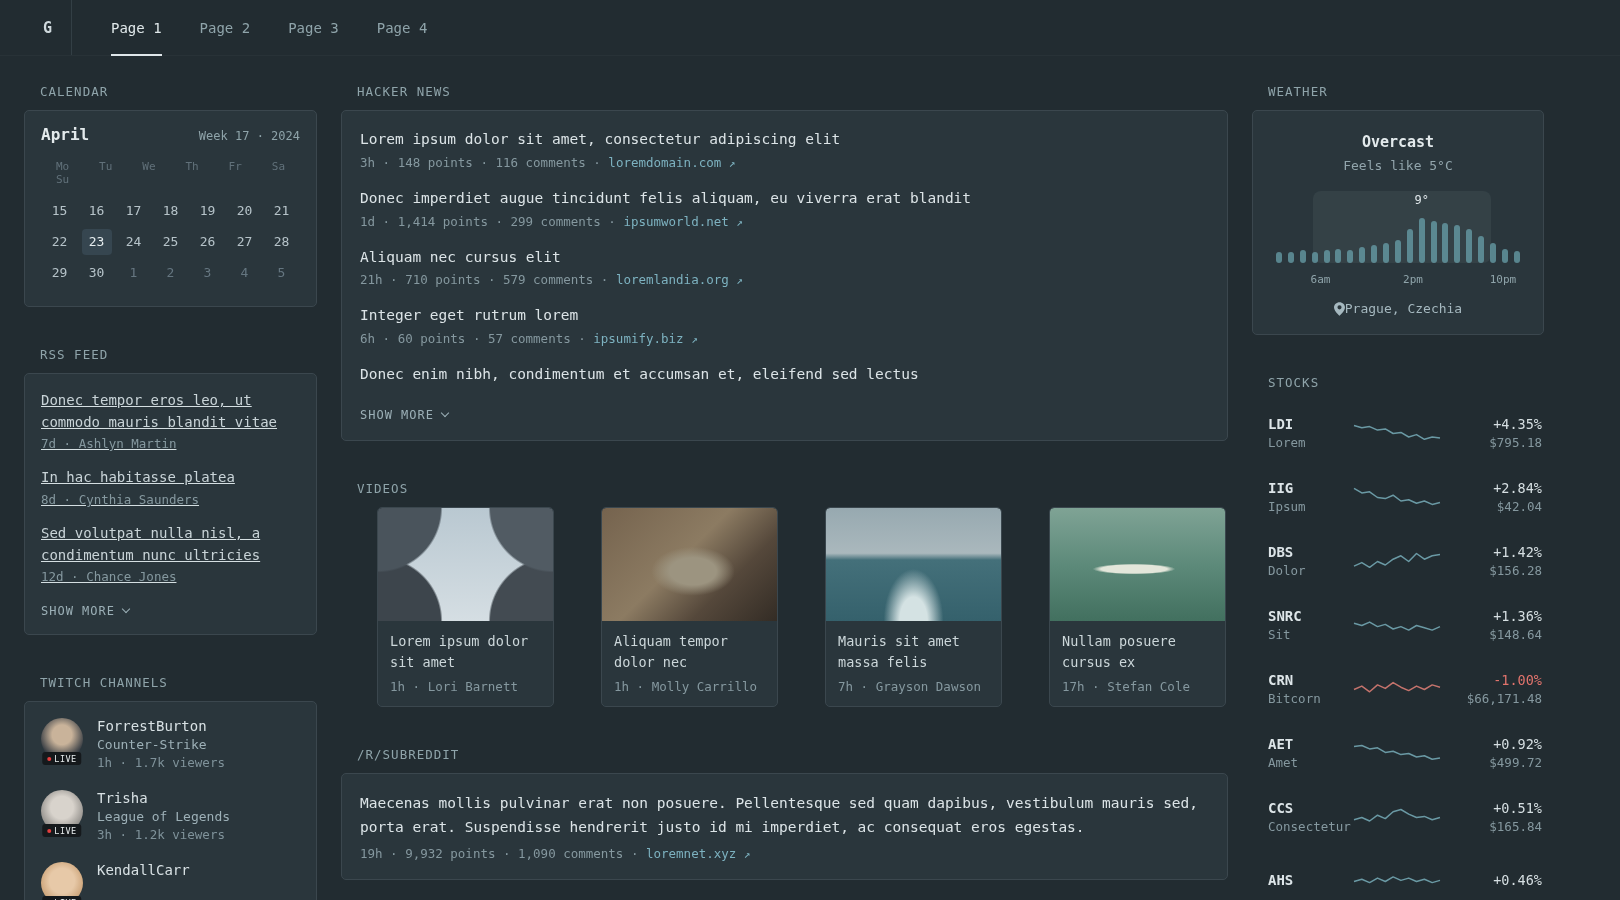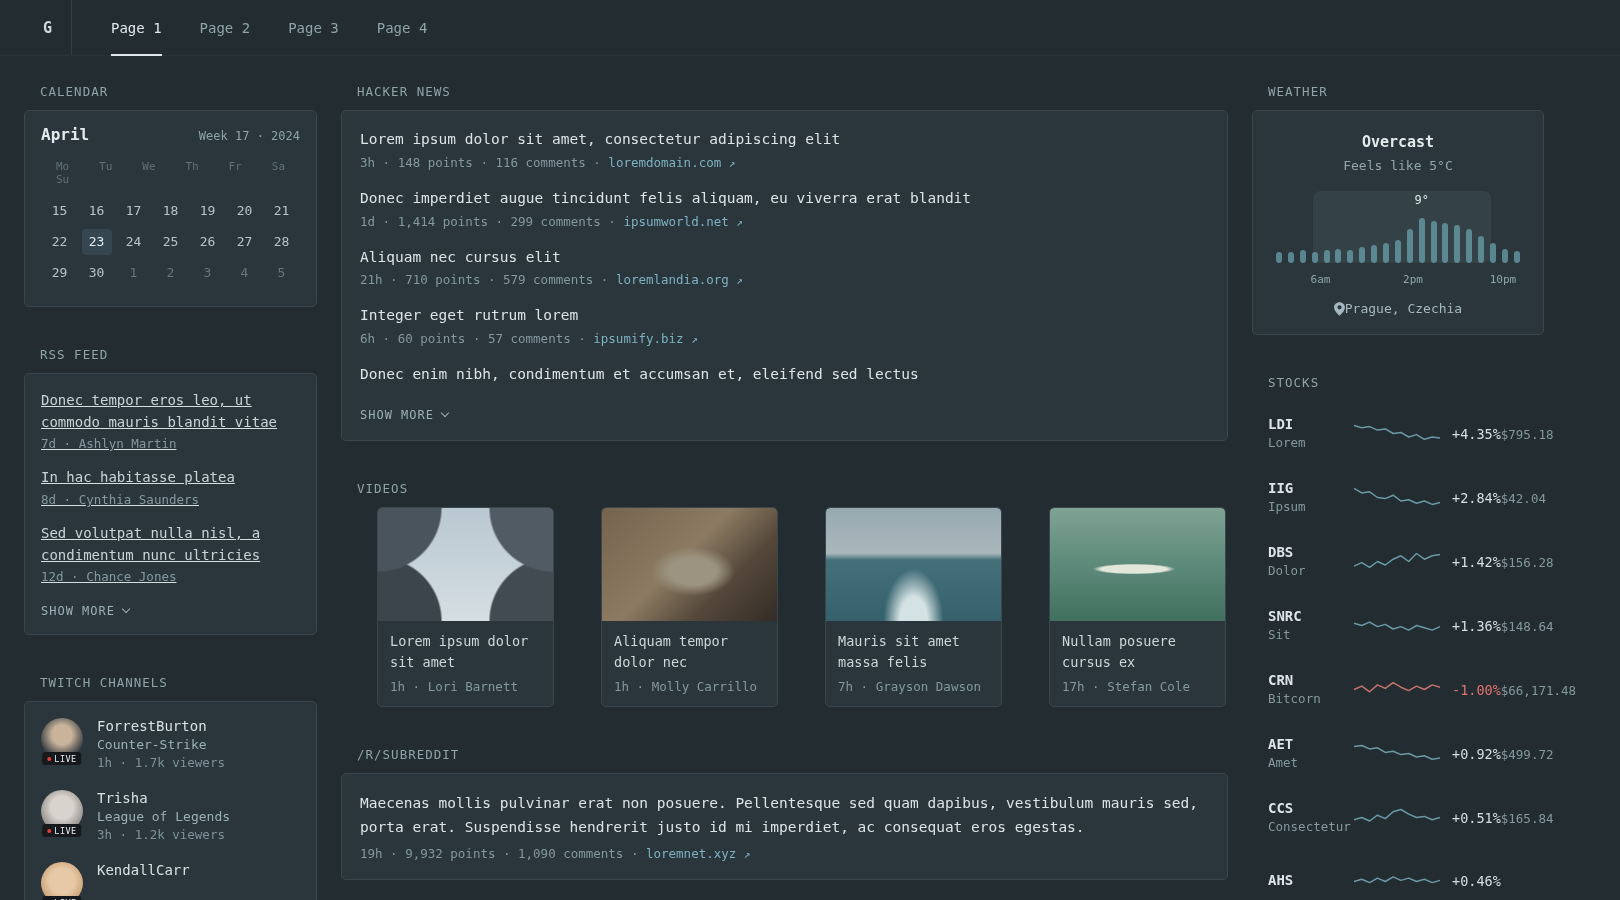--- a/index.html
+++ b/index.html
@@ -103,21 +103,21 @@
   .w-loc { margin-top:14px; display:flex; justify-content:center; gap:0; color:#a5b8bf; font-size:13px; align-items:center; }
   .pin { flex:none; }
   
   .stock-row { display:flex; align-items:center; height:64px; padding:0 2px 0 16px; cursor:pointer; }
   .stock-id { width:84px; flex:none; }
   .stock-sym { font-size:14px; font-weight:bold; color:#dde5e8; }
   .stock-name { margin-top:3px; }
   .spark { flex:none; margin-right:10px; }
   .spark polyline { fill:none; stroke:#6a99a4; stroke-width:1.5; stroke-linejoin:round; }
   .spark.neg polyline { stroke:#c4736c; }
-  .stock-right { flex:1; display:flex; flex-direction:row; align-items:flex-end; }
+  .stock-right { flex:1; display:flex; flex-direction:column; align-items:flex-end; }
   .stock-change { font-size:13.5px; color:#d6dfe2; }
   .stock-change.neg { color:#e0736c; }
   .stock-price { margin-top:3px; }
 </style>
 </head>
 <body>
 
 <nav class="topnav">
   <div class="logo">G</div>
   <div class="tabs">

